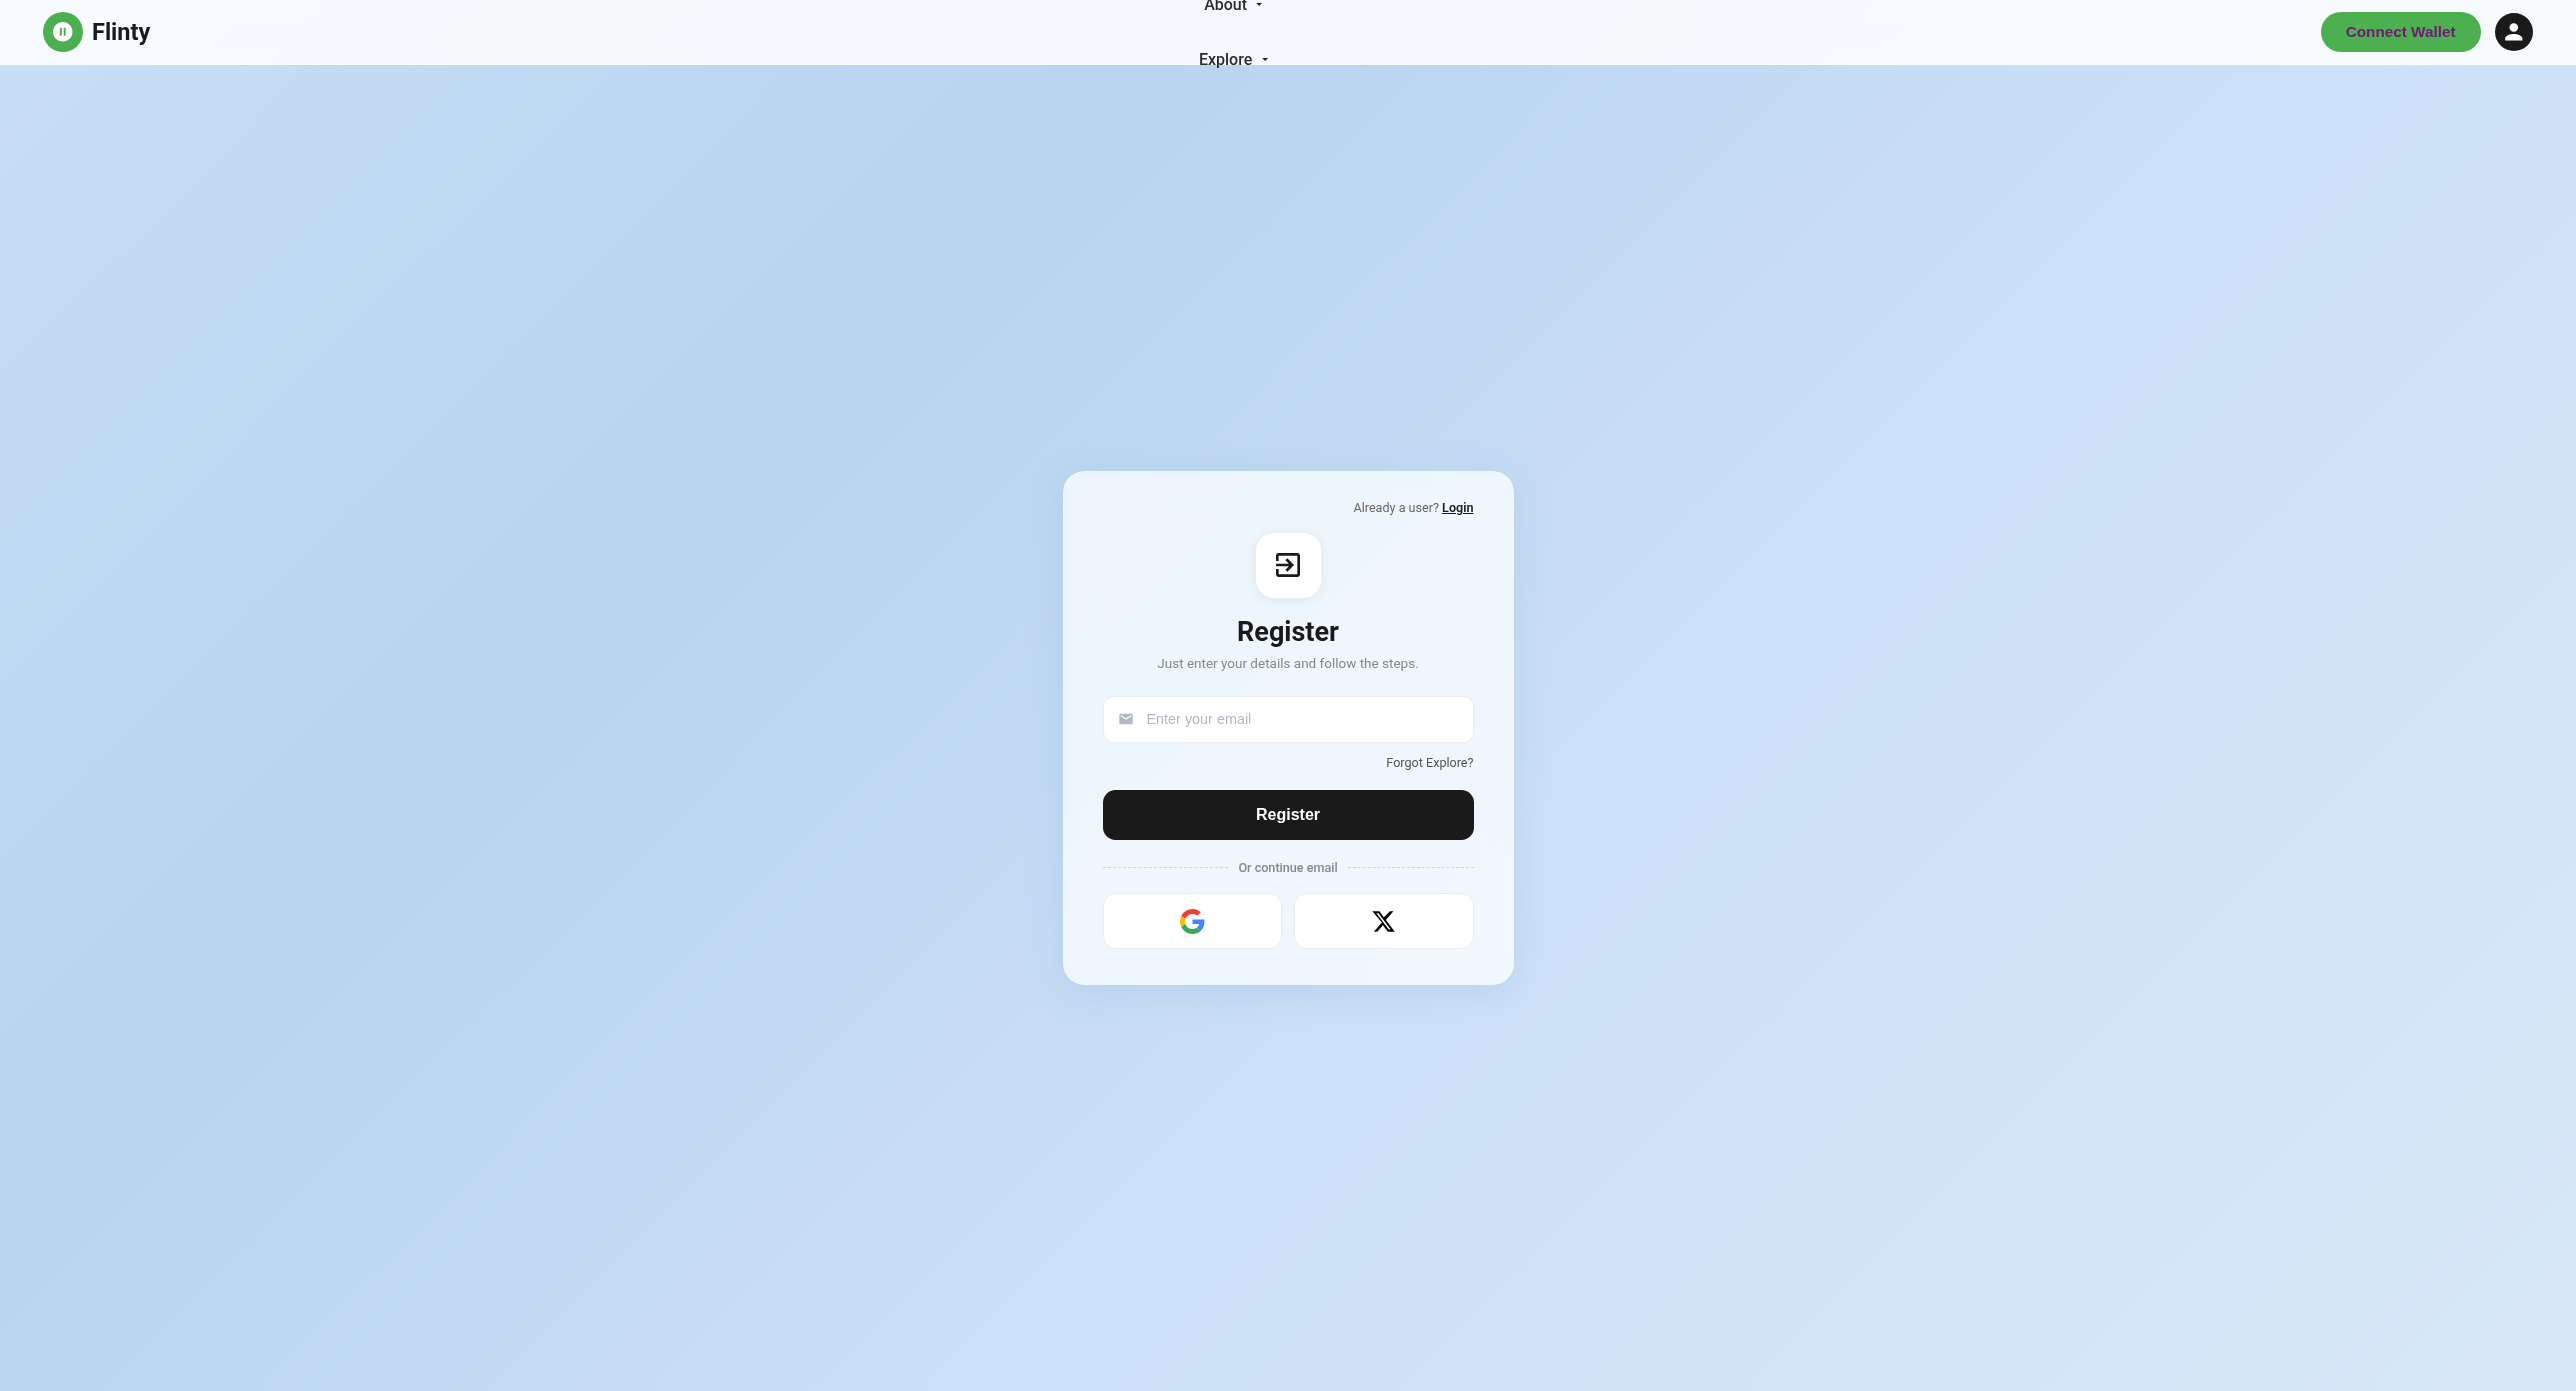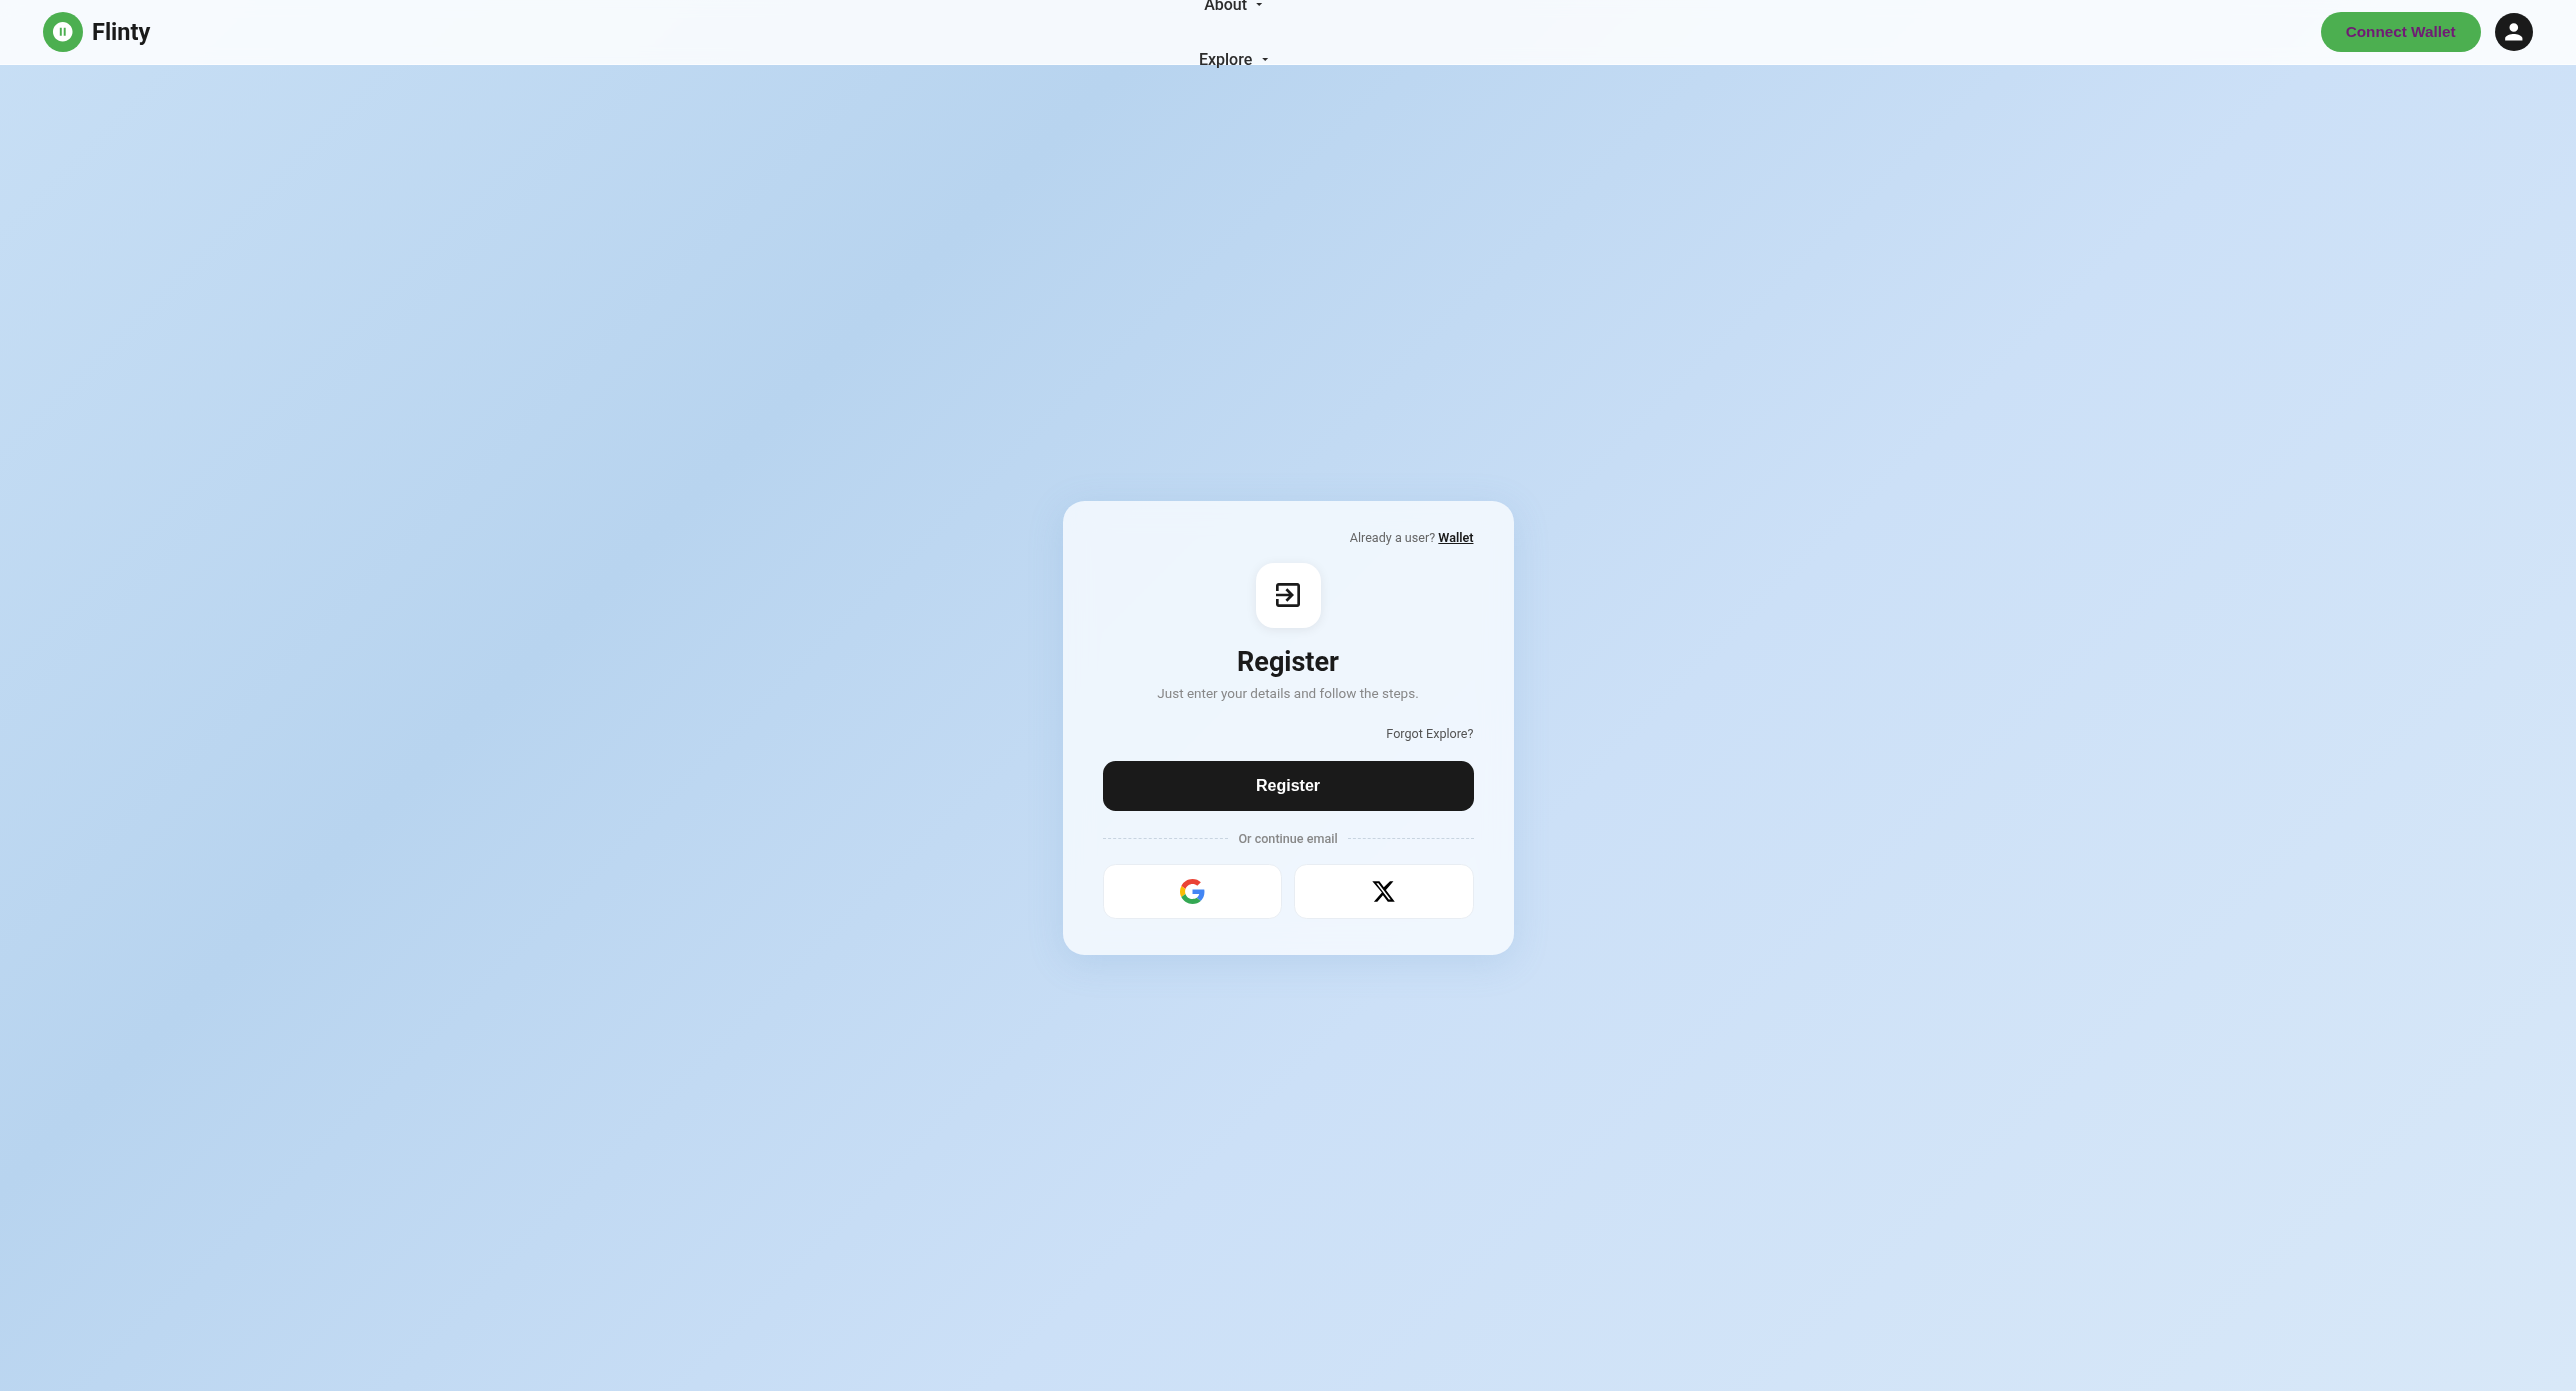--- a/index.html
+++ b/index.html
@@ -348,38 +348,46 @@
     </div>
   </div>
 </nav>
 
 <main>
   <div class="card">
 
     <div class="card-top-bar">
       <span class="already-user">
         <span>Already a user?</span>
-        <a href="#">Wallet</a>
+        <a href="#">Login</a>
       </span>
     </div>
 
     <div class="register-icon-wrap">
       <div class="register-icon-box">
         <svg viewBox="0 0 24 24">
           <path d="M10.09 15.59L11.5 17l5-5-5-5-1.41 1.41L12.67 11H3v2h9.67l-2.58 2.59zM19 3H5c-1.11 0-2 .9-2 2v4h2V5h14v14H5v-4H3v4c0 1.1.89 2 2 2h14c1.1 0 2-.9 2-2V5c0-1.1-.9-2-2-2z"></path>
         </svg>
       </div>
     </div>
 
     <h1 class="card-title">Register</h1>
     <p class="card-subtitle">Just enter your details and follow the steps.</p>
 
     
 
     
+    <div class="input-wrap">
+      <div class="input-icon">
+        <svg viewBox="0 0 24 24">
+          <path d="M20 4H4c-1.1 0-2 .9-2 2v12c0 1.1.9 2 2 2h16c1.1 0 2-.9 2-2V6c0-1.1-.9-2-2-2zm0 4l-8 5-8-5V6l8 5 8-5v2z"></path>
+        </svg>
+      </div>
+      <input type="email" placeholder="Enter your email" style="">
+    </div>
 
     
 
     <div class="forgot-password">
       <a href="#">Forgot Explore?</a>
     </div>
 
     <button class="register-btn">Register</button>
 
     <div class="divider">

